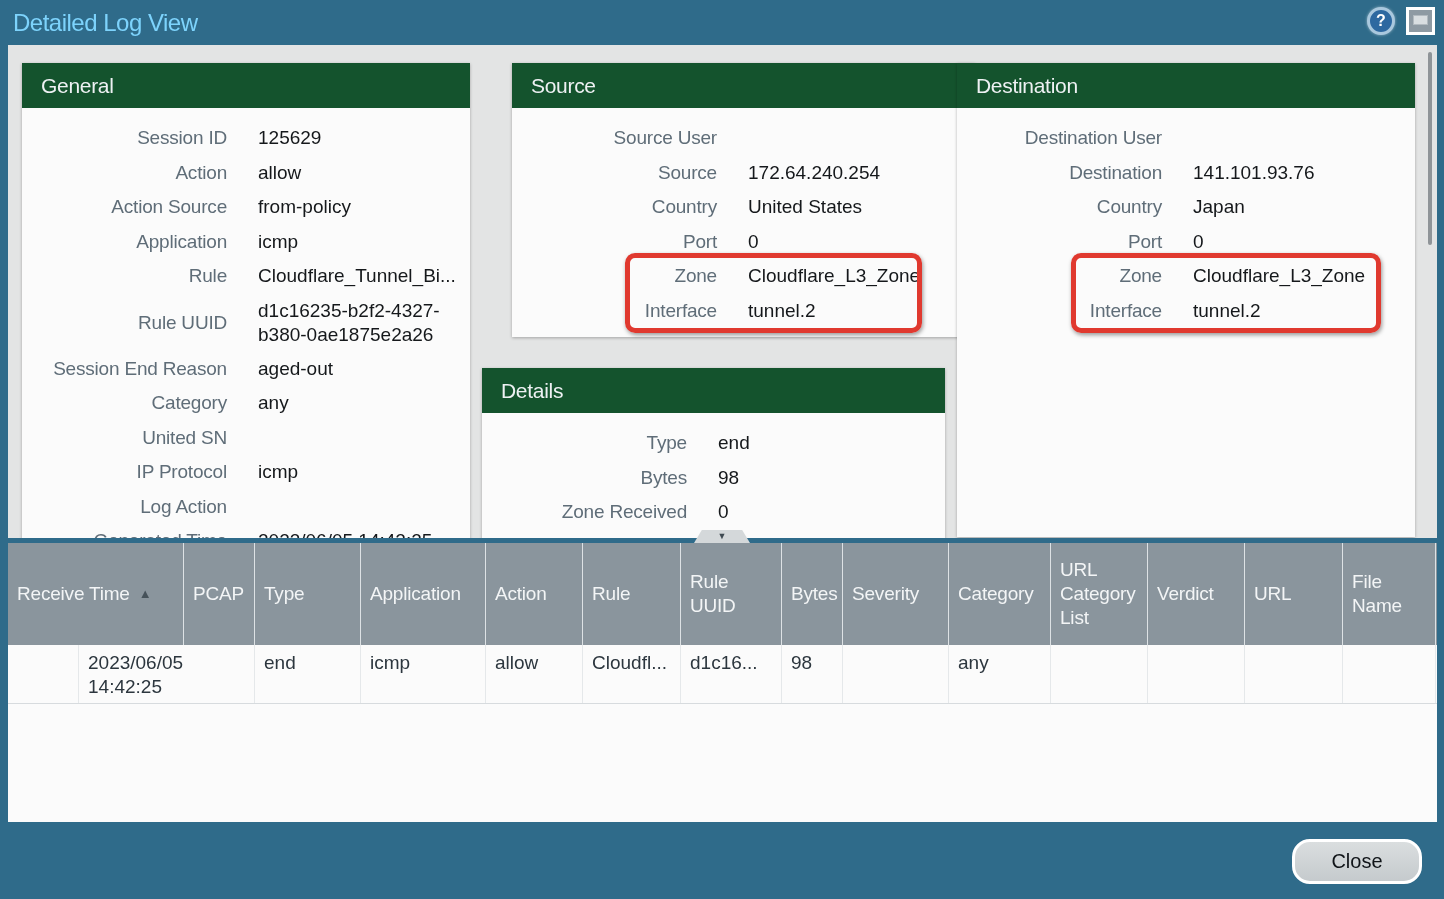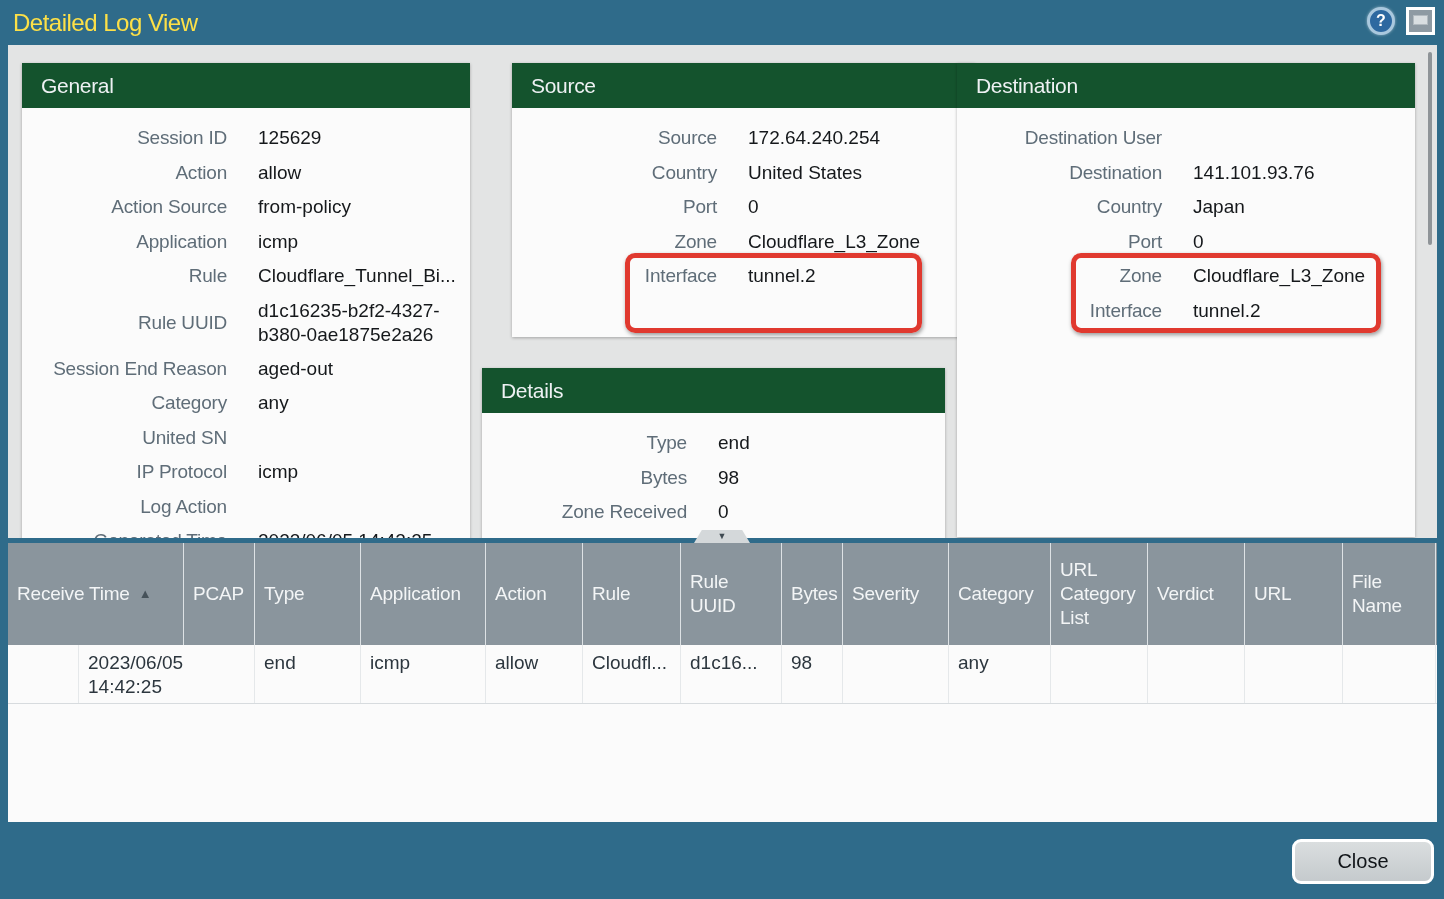--- a/index.html
+++ b/index.html
@@ -8,21 +8,21 @@
     position:relative;
     background:#2f6b8a;
     font-family:"Liberation Sans", sans-serif;
     overflow:hidden;
   }
 
   
   .title-bar { position:absolute; left:0; top:0; width:100%; height:45px; }
   .title-text {
     position:absolute; left:13px; top:9px;
-    font-size:24px; letter-spacing:-0.5px; color:#fde047; font-weight:400;
+    font-size:24px; letter-spacing:-0.5px; color:#7dd3fc; font-weight:400;
   }
   .titlebar-icons { position:absolute; right:9px; top:7px; display:flex; gap:11px; align-items:center; }
   .help-icon {
     width:28px; height:28px; border-radius:50%;
     background:#2d68a0; border:3px solid #a9c8de;
     color:#fff; font-size:16px; font-weight:bold;
     display:flex; align-items:center; justify-content:center;
     box-shadow:0 0 3px rgba(255,255,255,.5);
     cursor:pointer;
   }
@@ -97,22 +97,22 @@
   }
   .sort-arrow { margin-left:9px; font-size:13px; color:#46525a; }
   .log-row { display:flex; height:59px; background:#fbfbfb; border-bottom:1px solid #d7dbde; cursor:pointer; }
   .log-cell {
     flex:none; padding:6px 9px; border-right:1px solid #e5e8ea;
     color:#2c363e; font-size:19px; line-height:1.25; overflow:hidden;
   }
 
   
   .close-button {
-    position:absolute; left:1292px; top:839px; width:142px; height:45px;
-    border:3px solid #ffffff; border-radius:9px;
+    position:absolute; left:1292px; top:839px; width:130px; height:45px;
+    border:3px solid #ffffff; border-radius:18px;
     background:linear-gradient(#dadedf,#c5cacd);
     font-family:"Liberation Sans", sans-serif;
     font-size:20px; color:#101418; cursor:pointer;
   }
 </style>
 </head>
 <body>
 
 <div class="title-bar">
   <div class="title-text">Detailed Log View</div>
@@ -176,20 +176,24 @@
       <div class="field-row">
           <div class="field-label">Generated Time</div>
           <div class="field-value">2023/06/05 14:42:25</div>
         </div>
     </div>
   </div>
 
   <div class="panel panel-source">
     <div class="panel-header">Source</div>
     <div class="panel-body">
+      <div class="field-row">
+          <div class="field-label">Source User</div>
+          <div class="field-value"></div>
+        </div>
       <div class="field-row">
           <div class="field-label">Source</div>
           <div class="field-value">172.64.240.254</div>
         </div>
       <div class="field-row">
           <div class="field-label">Country</div>
           <div class="field-value">United States</div>
         </div>
       <div class="field-row">
           <div class="field-label">Port</div>

